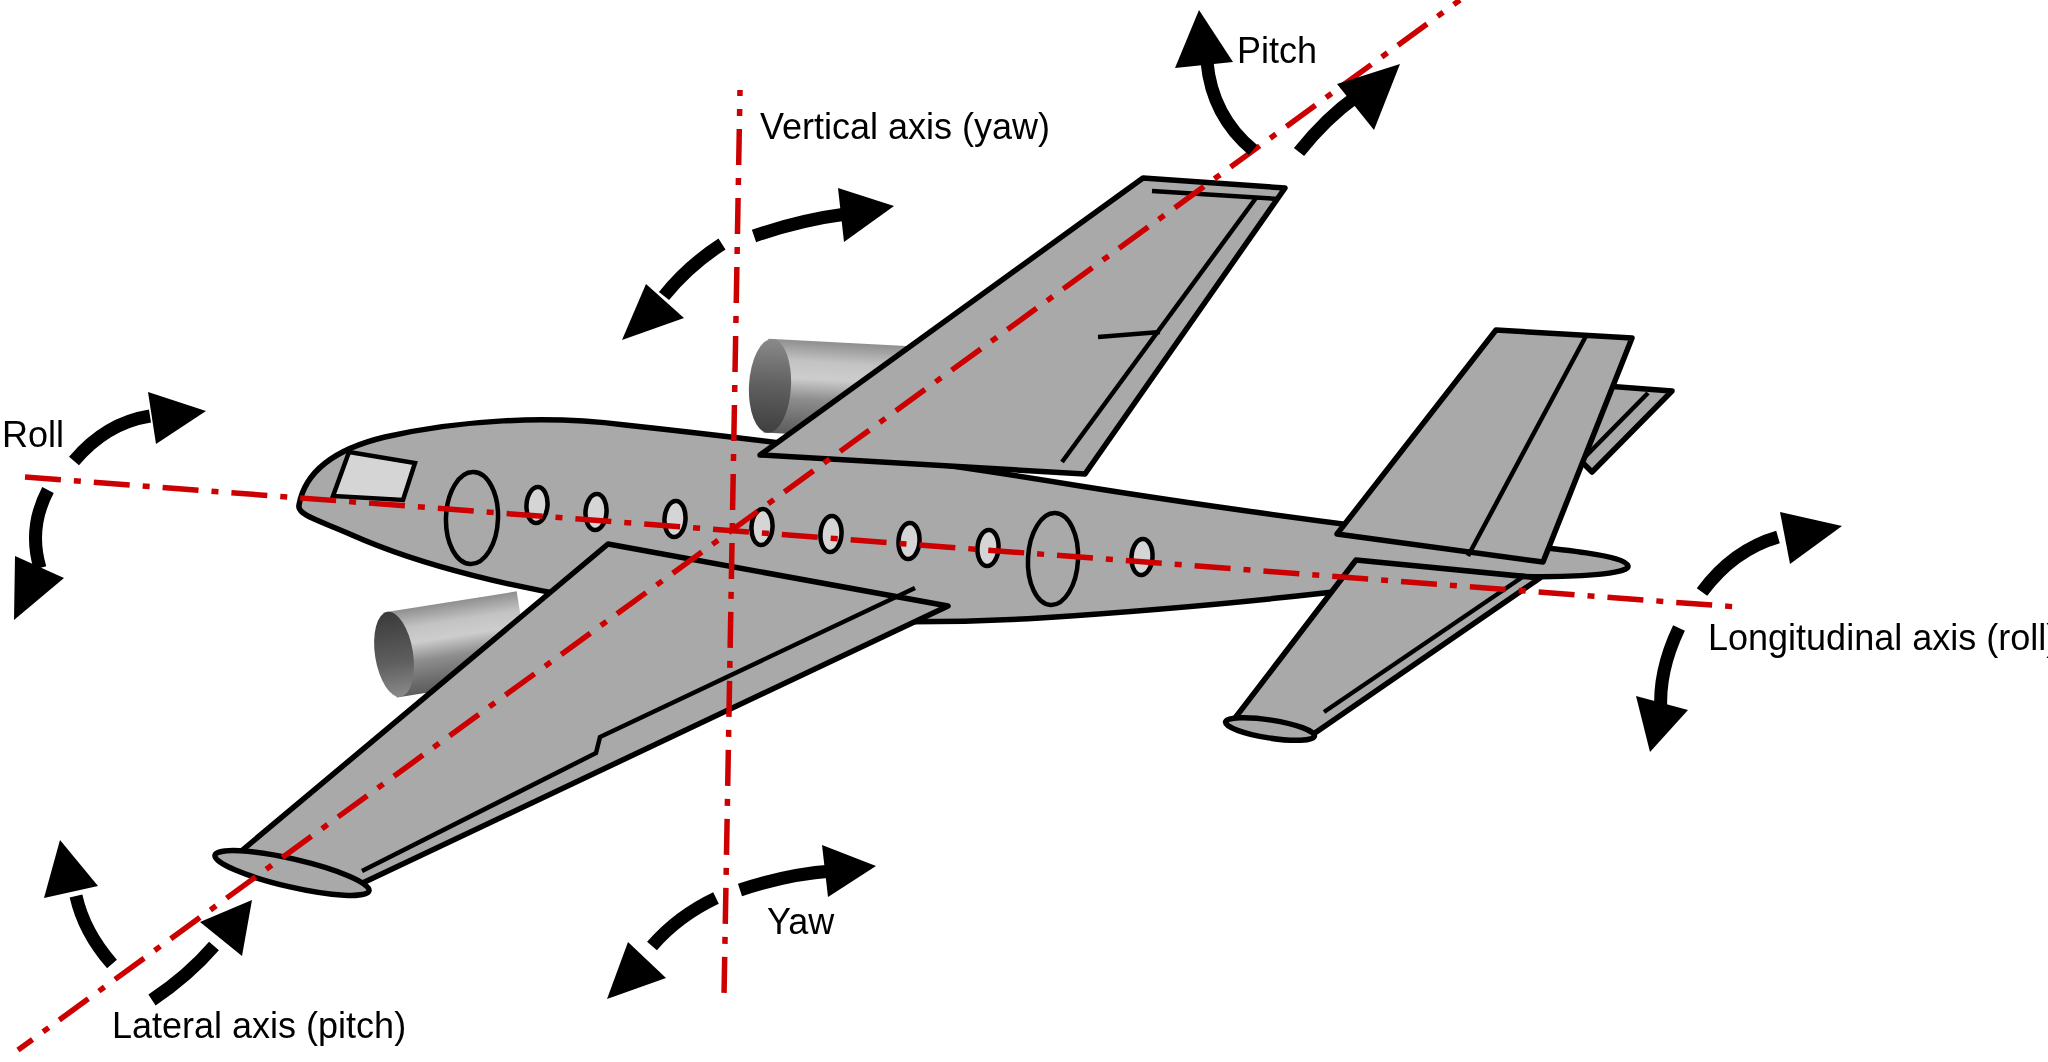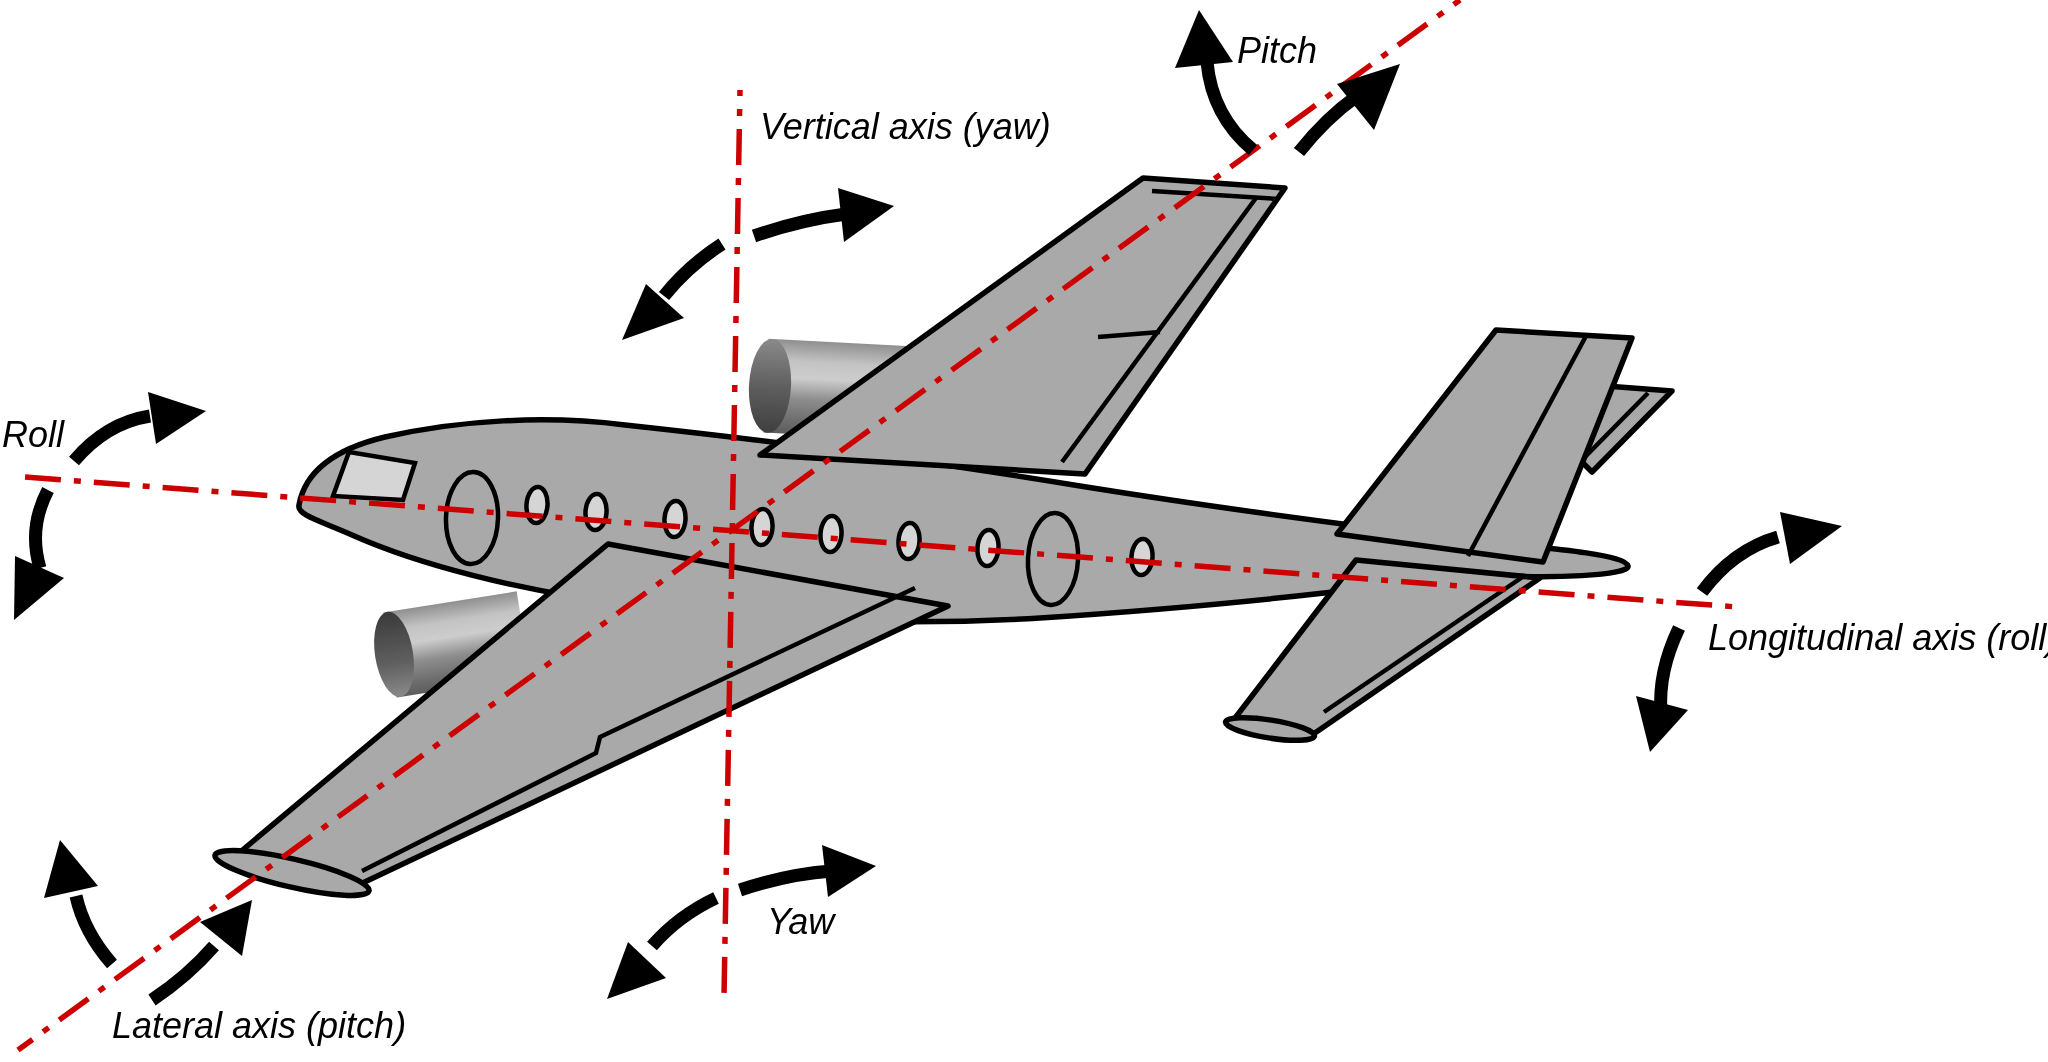--- a/index.html
+++ b/index.html
@@ -1,17 +1,17 @@
 <!DOCTYPE html>
 <html style="--background: #ffffff; --axis-red: #cc0000; --aircraft-gray: #a9a9a9; --detail-gray: #d5d5d5; --outline: #000000; --label-text: #000000;"><head>
 <meta charset="utf-8">
 <style>
   html,body{margin:0;padding:0;background:#fff;}
   .stage{position:relative;width:2048px;height:1062px;background:var(--background,#fff);overflow:hidden;
-         font-family:"Liberation Sans",sans-serif;font-style:italic;}
+         font-family:"Liberation Sans",sans-serif;}
   svg{position:absolute;inset:0;display:block;}
 
   .axis-line{fill:none;stroke:var(--axis-red,#cc0000);stroke-width:5.5;stroke-dasharray:36 13 7 13;}
   .body-shape{fill:var(--aircraft-gray,#a9a9a9);stroke:var(--outline,#000);stroke-width:5.5;stroke-linejoin:round;}
   .detail-shape{fill:var(--detail-gray,#d5d5d5);stroke:var(--outline,#000);stroke-width:4.5;}
   .door-shape{fill:none;stroke:var(--outline,#000);stroke-width:4.5;}
   .inner-line{fill:none;stroke:var(--outline,#000);stroke-width:4.5;}
   .arrow-arc{fill:none;stroke:var(--outline,#000);stroke-width:13;}
   .arrow-head{fill:var(--outline,#000);stroke:none;}
   .diagram-label{font-family:"Liberation Sans",sans-serif;font-size:36px;fill:var(--label-text,#000);}

